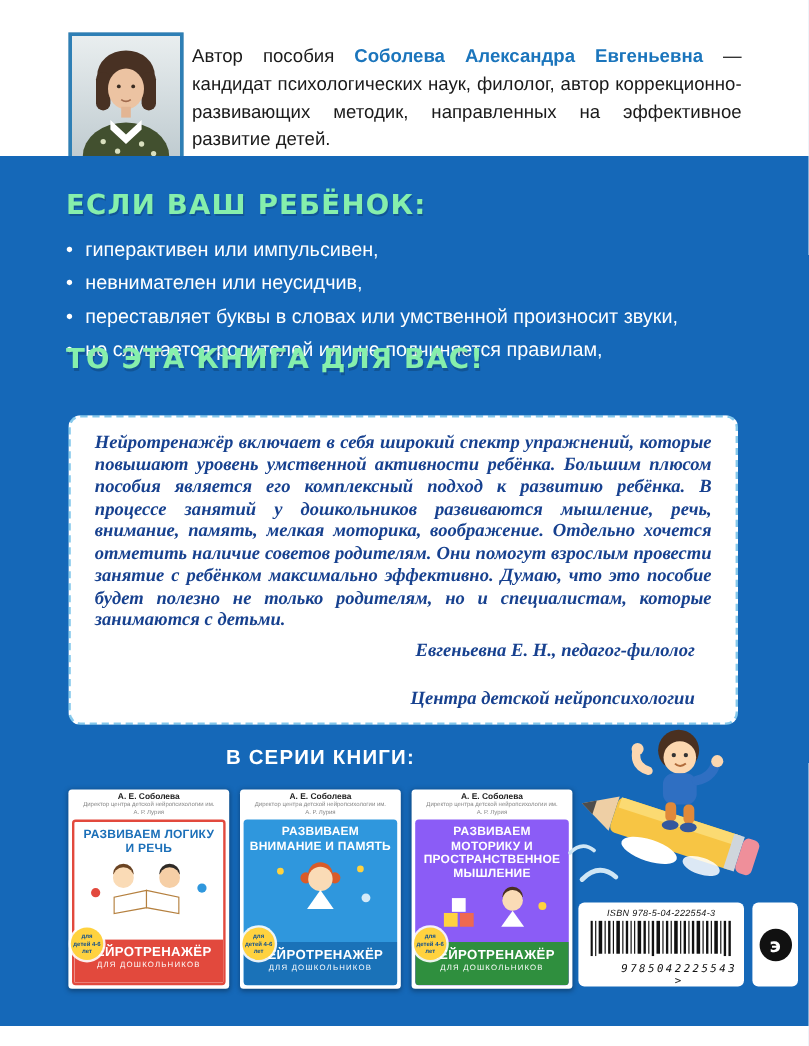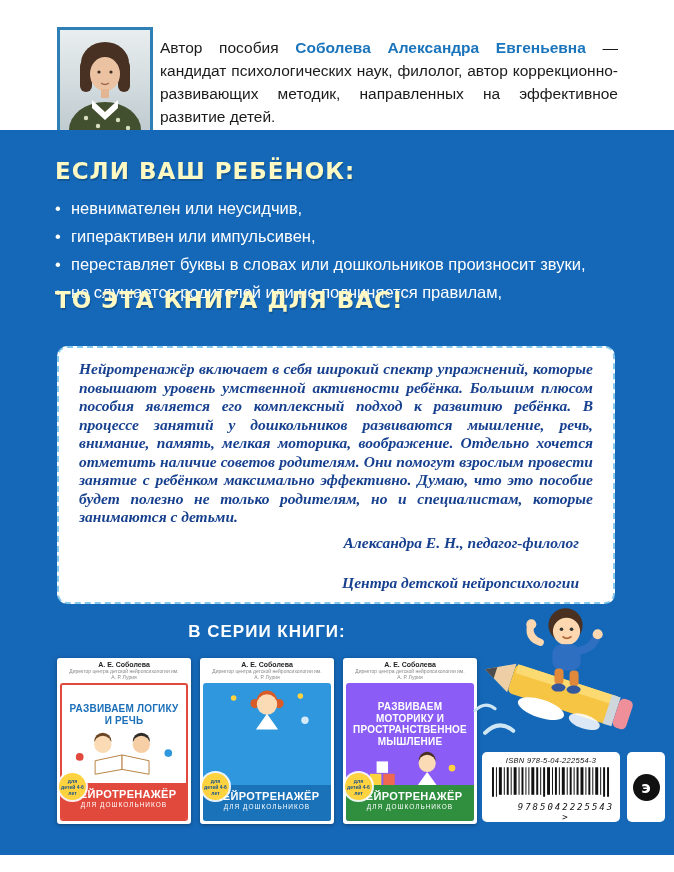--- a/index.html
+++ b/index.html
@@ -17,21 +17,21 @@
     font-size: 15.5px; line-height: 23px; color: #1a1a1a; text-align: justify;
   }
   .author-name { color: #1b75bc; font-weight: bold; }
 
   
   .blue-panel {
     position: absolute; left: 0; top: 130px; width: 674px; height: 725px;
     background: #1568b8;
   }
   .cyan-head {
-    position: absolute; left: 55px; color: #fef9c3; font-weight: 800;
+    position: absolute; left: 55px; color: #86efac; font-weight: 800;
     font-size: 23px; letter-spacing: 1px; font-family: "DejaVu Sans", sans-serif;
     text-shadow: 1px 2px 0 rgba(0,0,0,0.18);
   }
   .head-if { top: 28px; }
   .head-then { top: 157px; }
   .bullet-list { position: absolute; left: 55px; top: 64px; width: 575px; list-style: none; }
   .bullet-list li {
     color: #ffffff; font-size: 16.5px; line-height: 28px; padding-left: 16px; position: relative;
   }
   .bullet-list li::before {
@@ -69,21 +69,21 @@
   .cover-author { margin-top: 3px; text-align: center; font-size: 7px; font-weight: bold; color: #222; }
   .cover-affil { text-align: center; font-size: 5px; line-height: 6px; color: #888; padding: 0 10px; }
   .cover-body {
     position: absolute; top: 25px; left: 3px; right: 3px; bottom: 3px; border-radius: 3px;
     overflow: hidden;
   }
   .cover-1 .cover-body { background: #ffffff; border: 2px solid #e2493d; }
   .cover-2 .cover-body { background: #2f97dd; }
   .cover-3 .cover-body { background: #8b5cf6; }
   .cover-title {
-    margin-top: 18px; padding: 0 4px; text-align: center; font-weight: 800;
+    margin-top: 5px; padding: 0 4px; text-align: center; font-weight: 800;
     font-size: 10px; line-height: 11.5px; letter-spacing: 0.2px;
   }
   .cover-1 .cover-title { color: #1b6fb8; }
   .cover-2 .cover-title, .cover-3 .cover-title { color: #ffffff; }
   .cover-art { display: flex; justify-content: center; margin-top: 2px; }
   .cover-band {
     position: absolute; left: 0; right: 0; bottom: 0; height: 36px; text-align: center;
     padding-top: 5px; color: #ffffff;
   }
   .cover-1 .cover-band { background: #e2493d; }
@@ -157,31 +157,31 @@
     <span>Автор пособия</span>
     <span class="author-name">Соболева Александра Евгеньевна</span>
     <span>— кандидат психологических наук, филолог, автор коррекционно-развивающих методик, направленных на эффективное развитие детей.</span>
   </p>
 
   <div class="blue-panel">
 
     <h2 class="cyan-head head-if">ЕСЛИ ВАШ РЕБЁНОК:</h2>
 
     <ul class="bullet-list">
+      <li>гиперактивен или импульсивен,</li>
       <li>невнимателен или неусидчив,</li>
-      <li>гиперактивен или импульсивен,</li>
-      <li>переставляет буквы в словах или дошкольников произносит звуки,</li>
+      <li>переставляет буквы в словах или умственной произносит звуки,</li>
       <li>не слушается родителей или не подчиняется правилам,</li>
     </ul>
 
     <h2 class="cyan-head head-then">ТО ЭТА КНИГА ДЛЯ ВАС!</h2>
 
     <div class="quote-box">
       <p class="quote-text">Нейротренажёр включает в себя широкий спектр упражнений, которые повышают уровень умственной активности ребёнка. Большим плюсом пособия является его комплексный подход к развитию ребёнка. В процессе занятий у дошкольников развиваются мышление, речь, внимание, память, мелкая моторика, воображение. Отдельно хочется отметить наличие советов родителям. Они помогут взрослым провести занятие с ребёнком максимально эффективно. Думаю, что это пособие будет полезно не только родителям, но и специалистам, которые занимаются с детьми.</p>
-      <p class="quote-sign first">Александра Е. Н., педагог-филолог</p>
+      <p class="quote-sign first">Евгеньевна Е. Н., педагог-филолог</p>
       <p class="quote-sign">Центра детской нейропсихологии</p>
     </div>
 
     <div class="series-head">В СЕРИИ КНИГИ:</div>
 
     <div class="cover cover-1">
       <div class="cover-author">А. Е. Соболева</div>
       <div class="cover-affil">Директор центра детской нейропсихологии им. А. Р. Лурия</div>
       <div class="cover-body">
         <div class="cover-title">РАЗВИВАЕМ ЛОГИКУ И РЕЧЬ</div>
@@ -202,20 +202,21 @@
           <div class="band-small">ДЛЯ ДОШКОЛЬНИКОВ</div>
         </div>
       </div>
       <div class="age-badge">для детей 4-6 лет</div>
     </div>
 
     <div class="cover cover-2">
       <div class="cover-author">А. Е. Соболева</div>
       <div class="cover-affil">Директор центра детской нейропсихологии им. А. Р. Лурия</div>
       <div class="cover-body">
+        <div class="cover-title">РАЗВИВАЕМ ВНИМАНИЕ И ПАМЯТЬ</div>
         <div class="cover-art">
           <svg viewBox="0 0 120 54" width="116" height="50">
             <circle cx="47" cy="20" r="5" fill="#d95b28"></circle>
               <circle cx="73" cy="20" r="5" fill="#d95b28"></circle>
             <path d="M49 17 a11 11 0 0 1 22 0 Z" fill="#d95b28"></path>
             <circle cx="60" cy="21" r="11" fill="#fadbb6"></circle>
             <polygon points="48,48 60,31 72,48" fill="#ffffff"></polygon>
             <circle cx="24" cy="14" r="3" fill="#ffd23f"></circle>
             <circle cx="96" cy="12" r="3" fill="#ffd23f"></circle>
             <circle cx="101" cy="38" r="4" fill="#ffffff" opacity="0.8"></circle>

